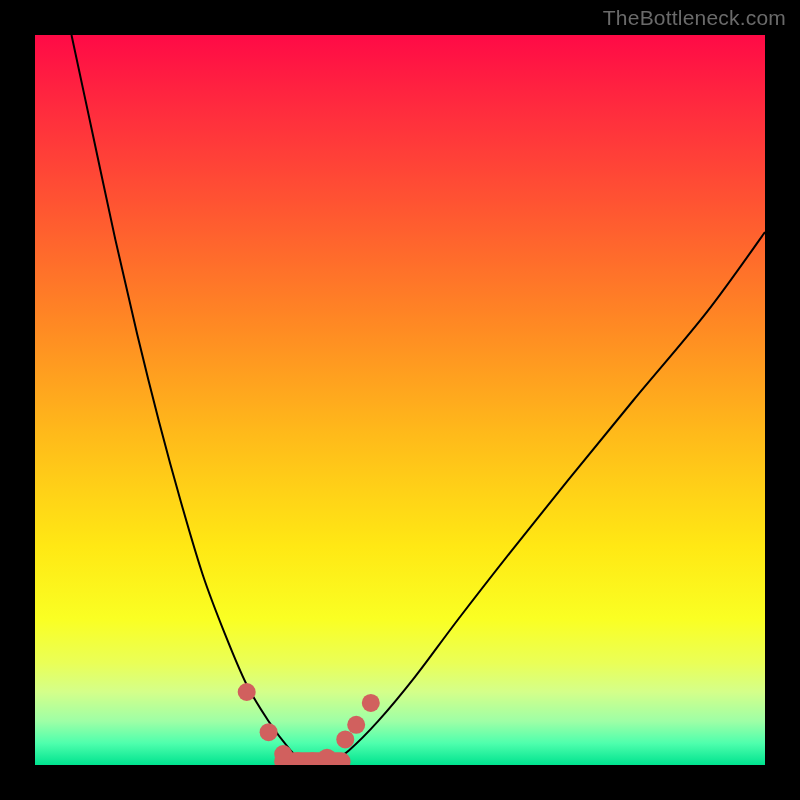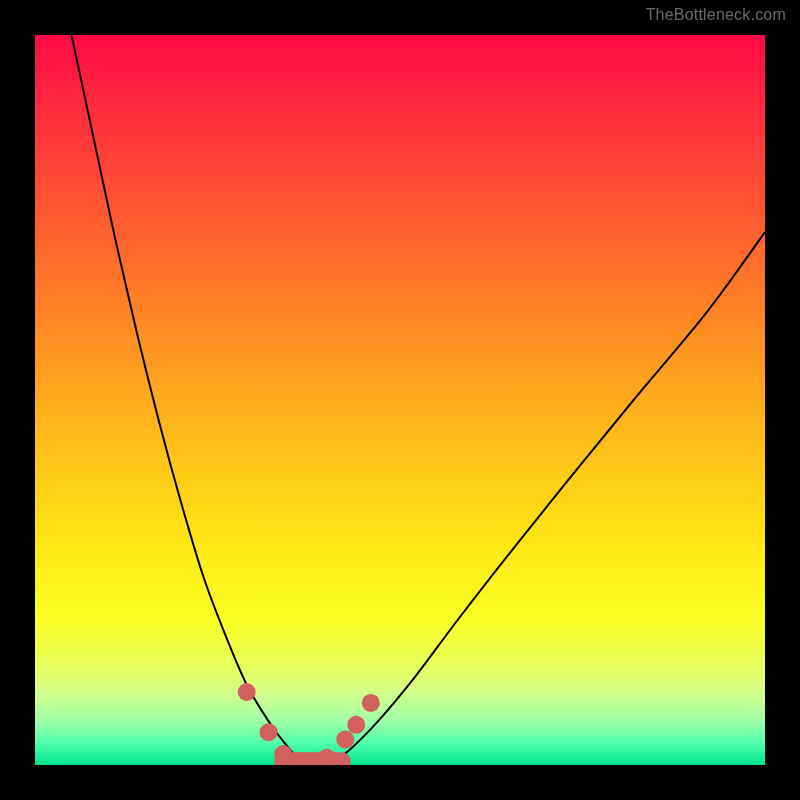--- a/index.html
+++ b/index.html
@@ -27,21 +27,21 @@
   }
   .gradient {
     position: absolute;
     inset: 0;
   }
   .watermark {
     position: absolute;
     top: 6px;
     right: 14px;
     color: #6a6a6a;
-    font-size: 16px;
+    font-size: 21px;
     font-weight: 500;
     letter-spacing: 0.2px;
   }
   svg.curves {
     position: absolute;
     inset: 0;
   }
 </style>
 </head>
 <body>

